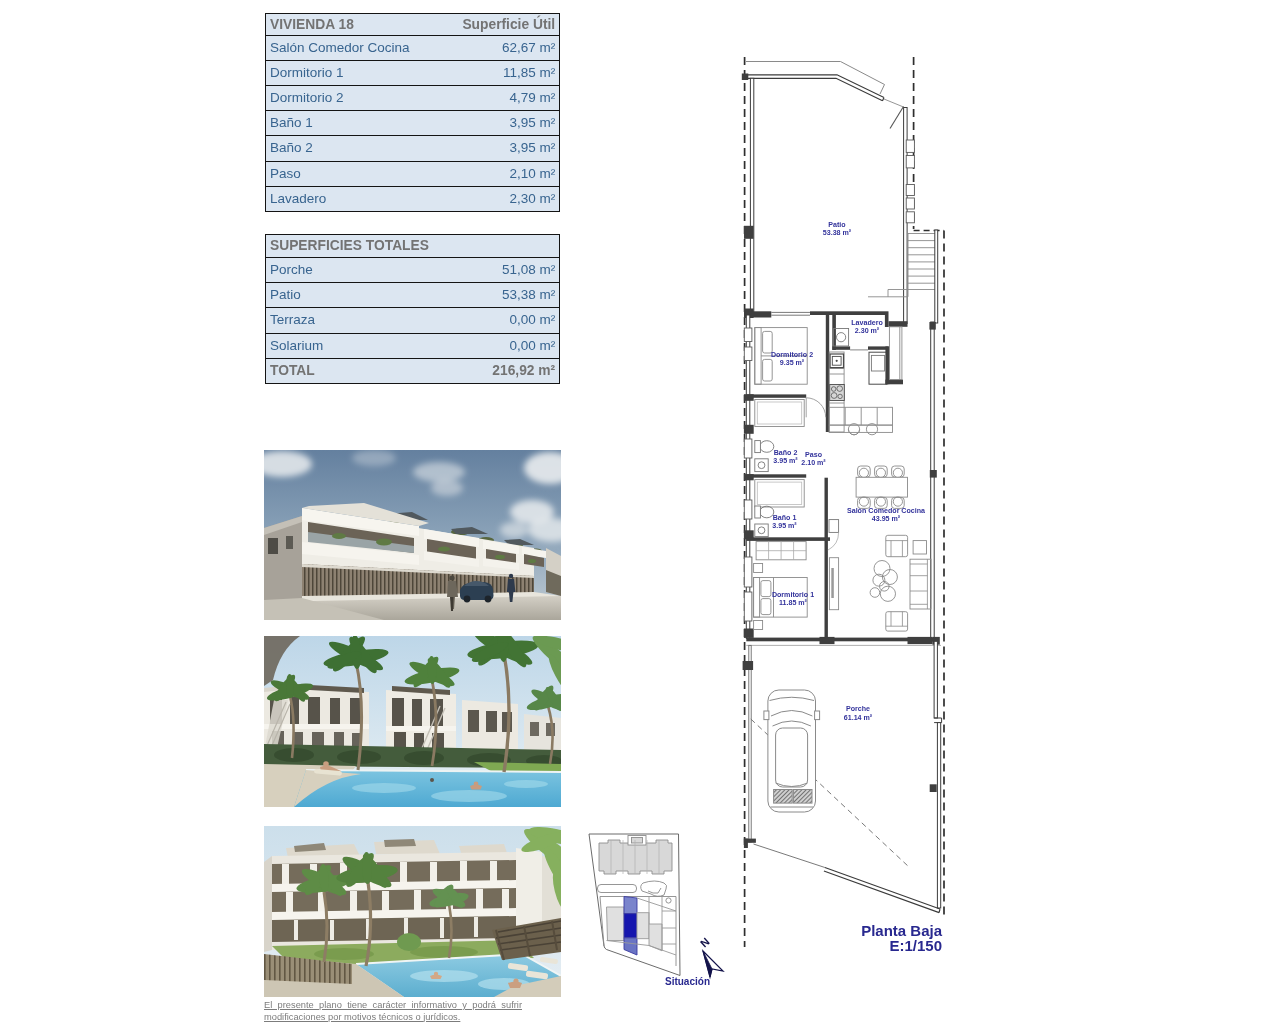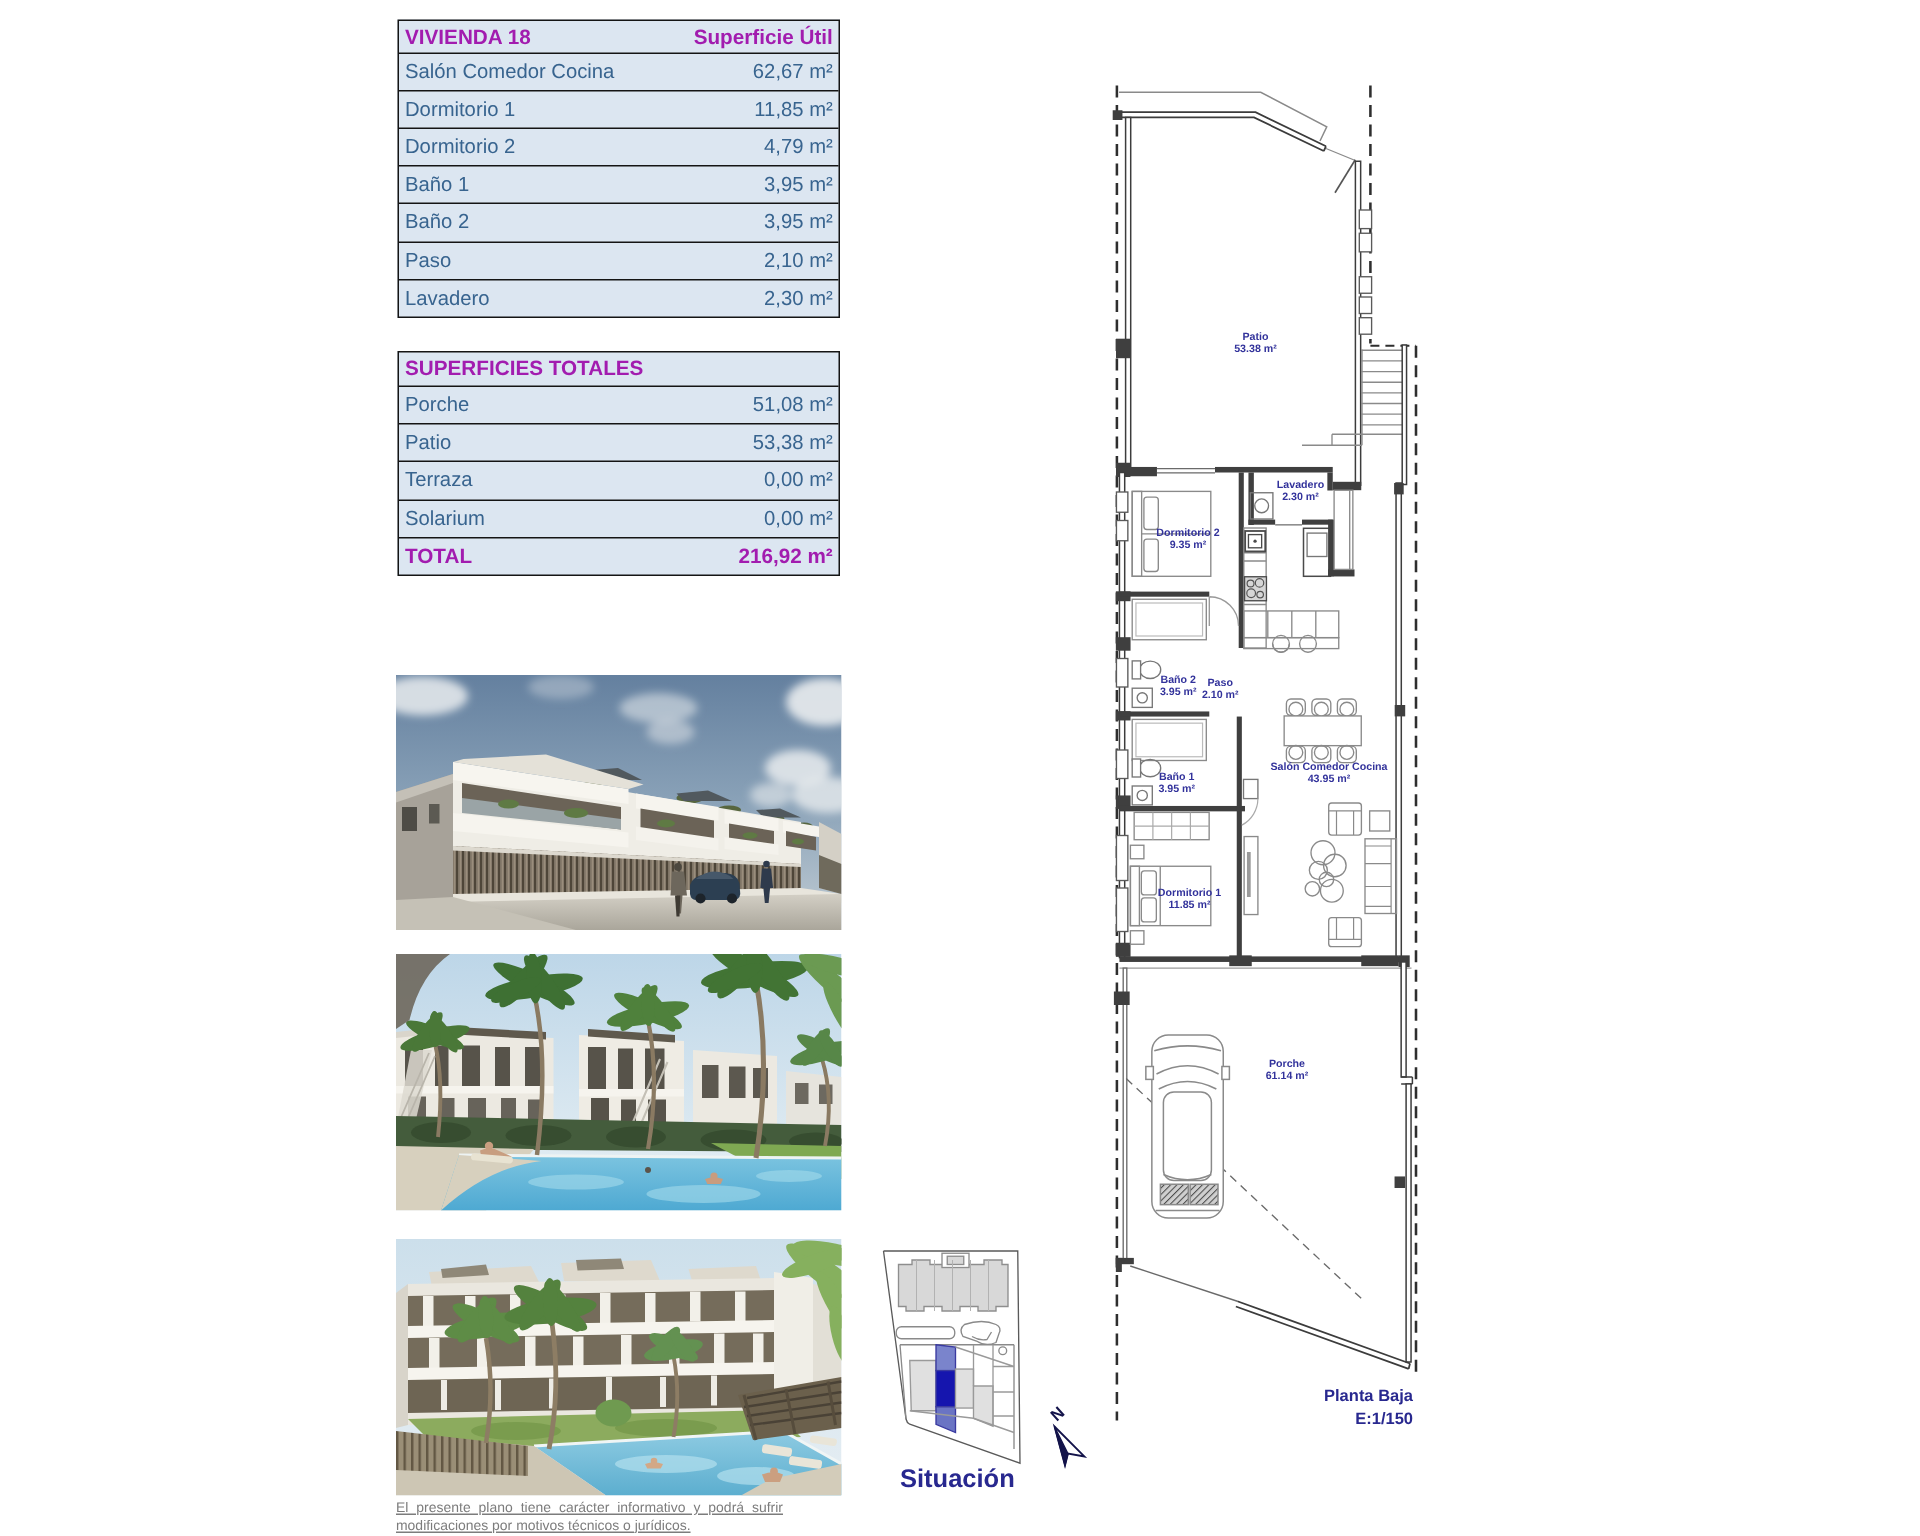--- a/index.html
+++ b/index.html
@@ -4,21 +4,21 @@
 <style>
   html,body{margin:0;padding:0;background:#ffffff;}
   .page{position:relative;width:1280px;height:1024px;background:#ffffff;overflow:hidden;
         font-family:"Liberation Sans", sans-serif;}
   .abs{position:absolute;}
   .xt{background:#dce6f1;border:1.7px solid #141414;width:293.2px;}
   .xt .row{position:relative;border-top:1.7px solid #141414;height:24.05px;
       font-size:13.5px;color:#38648f;line-height:24.05px;padding:0 4px;white-space:nowrap;}
   .xt .row:first-child{border-top:none;}
   .xt .row .v{position:absolute;right:4px;top:0;}
-  .xt .hd{font-weight:bold;color:#a21caf;font-size:13.8px;}
+  .xt .hd{font-weight:bold;color:#737373;font-size:13.8px;}
 </style>
 </head>
 <body>
 <div class="page">
 
 <div class="abs xt" style="left:265px;top:13px;">
   <div class="row hd" style="height:21.3px;line-height:21.3px;">VIVIENDA 18<span class="v">Superficie Útil</span></div>
   <div class="row">Salón Comedor Cocina<span class="v">62,67 m²</span></div>
   <div class="row">Dormitorio 1<span class="v">11,85 m²</span></div>
   <div class="row">Dormitorio 2<span class="v">4,79 m²</span></div>
@@ -507,21 +507,21 @@
 <path d="M606.5,940.5 l42.5,5 M649,945.5 l27,9.5" stroke="#9a9a9a"></path>
 </g>
 </svg>
 
 <svg class="abs" style="left:690px;top:925px;" width="50" height="60" viewBox="0 0 50 60">
 <text x="11" y="22" font-family="Liberation Sans, sans-serif" font-size="11" font-weight="bold" fill="#13134a" transform="rotate(-42 14 18)">N</text>
 <polygon points="13,26 33,46 22,44 20,52" fill="#ffffff" stroke="#13134a" stroke-width="1.2"></polygon>
 <polygon points="13,26 22,44 20,52" fill="#13134a" stroke="#13134a" stroke-width="0.8"></polygon>
 </svg>
 
-<div class="abs" style="left:600px;top:976px;width:110px;text-align:left;font-weight:bold;font-size:17px;color:#28288f;">Situación</div>
+<div class="abs" style="left:600px;top:976px;width:110px;text-align:right;font-weight:bold;font-size:10px;color:#28288f;">Situación</div>
 
 <svg class="abs" style="left:735px;top:50px;" width="235" height="910" viewBox="735 50 235 910">
 <defs>
 <pattern id="hat" width="3" height="3" patternUnits="userSpaceOnUse" patternTransform="rotate(45)">
   <rect width="3" height="3" fill="#cfcfcf"></rect>
           <line x1="0" y1="0" x2="0" y2="3" stroke="#4a4a4a" stroke-width="1.4"></line>
 </pattern>
 </defs>
 <g fill="none" stroke-linecap="butt">
 
@@ -801,15 +801,15 @@
         <text x="886" y="521">43.95 m²</text>
 
 <text x="793" y="597">Dormitorio 1</text>
         <text x="793" y="605">11.85 m²</text>
 
 <text x="858" y="711">Porche</text>
         <text x="858" y="719.5">61.14 m²</text>
 </g>
 </svg>
 
-<div class="abs" style="left:820px;top:924px;width:122px;text-align:right;font-weight:bold;font-size:11px;line-height:14.6px;color:#28288f;">Planta Baja<br>E:1/150</div>
+<div class="abs" style="left:820px;top:924px;width:122px;text-align:right;font-weight:bold;font-size:15px;line-height:14.6px;color:#28288f;">Planta Baja<br>E:1/150</div>
 
 </div>
 
 </body></html>

